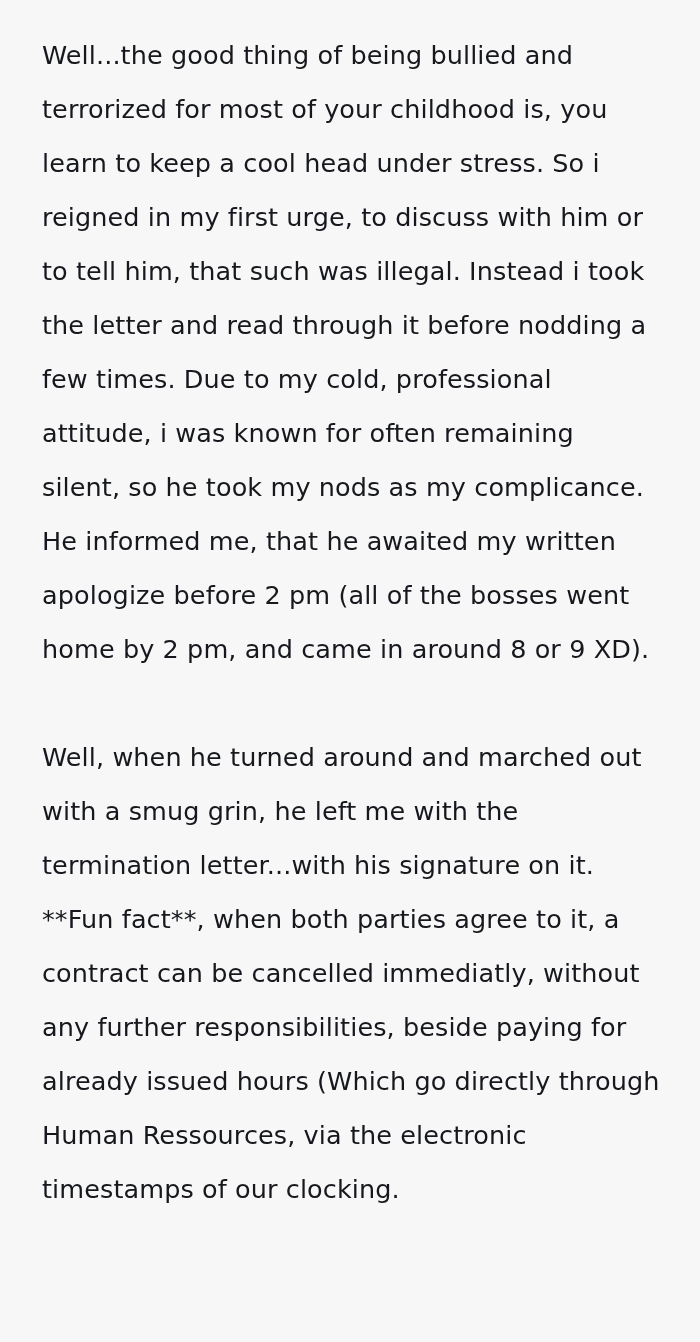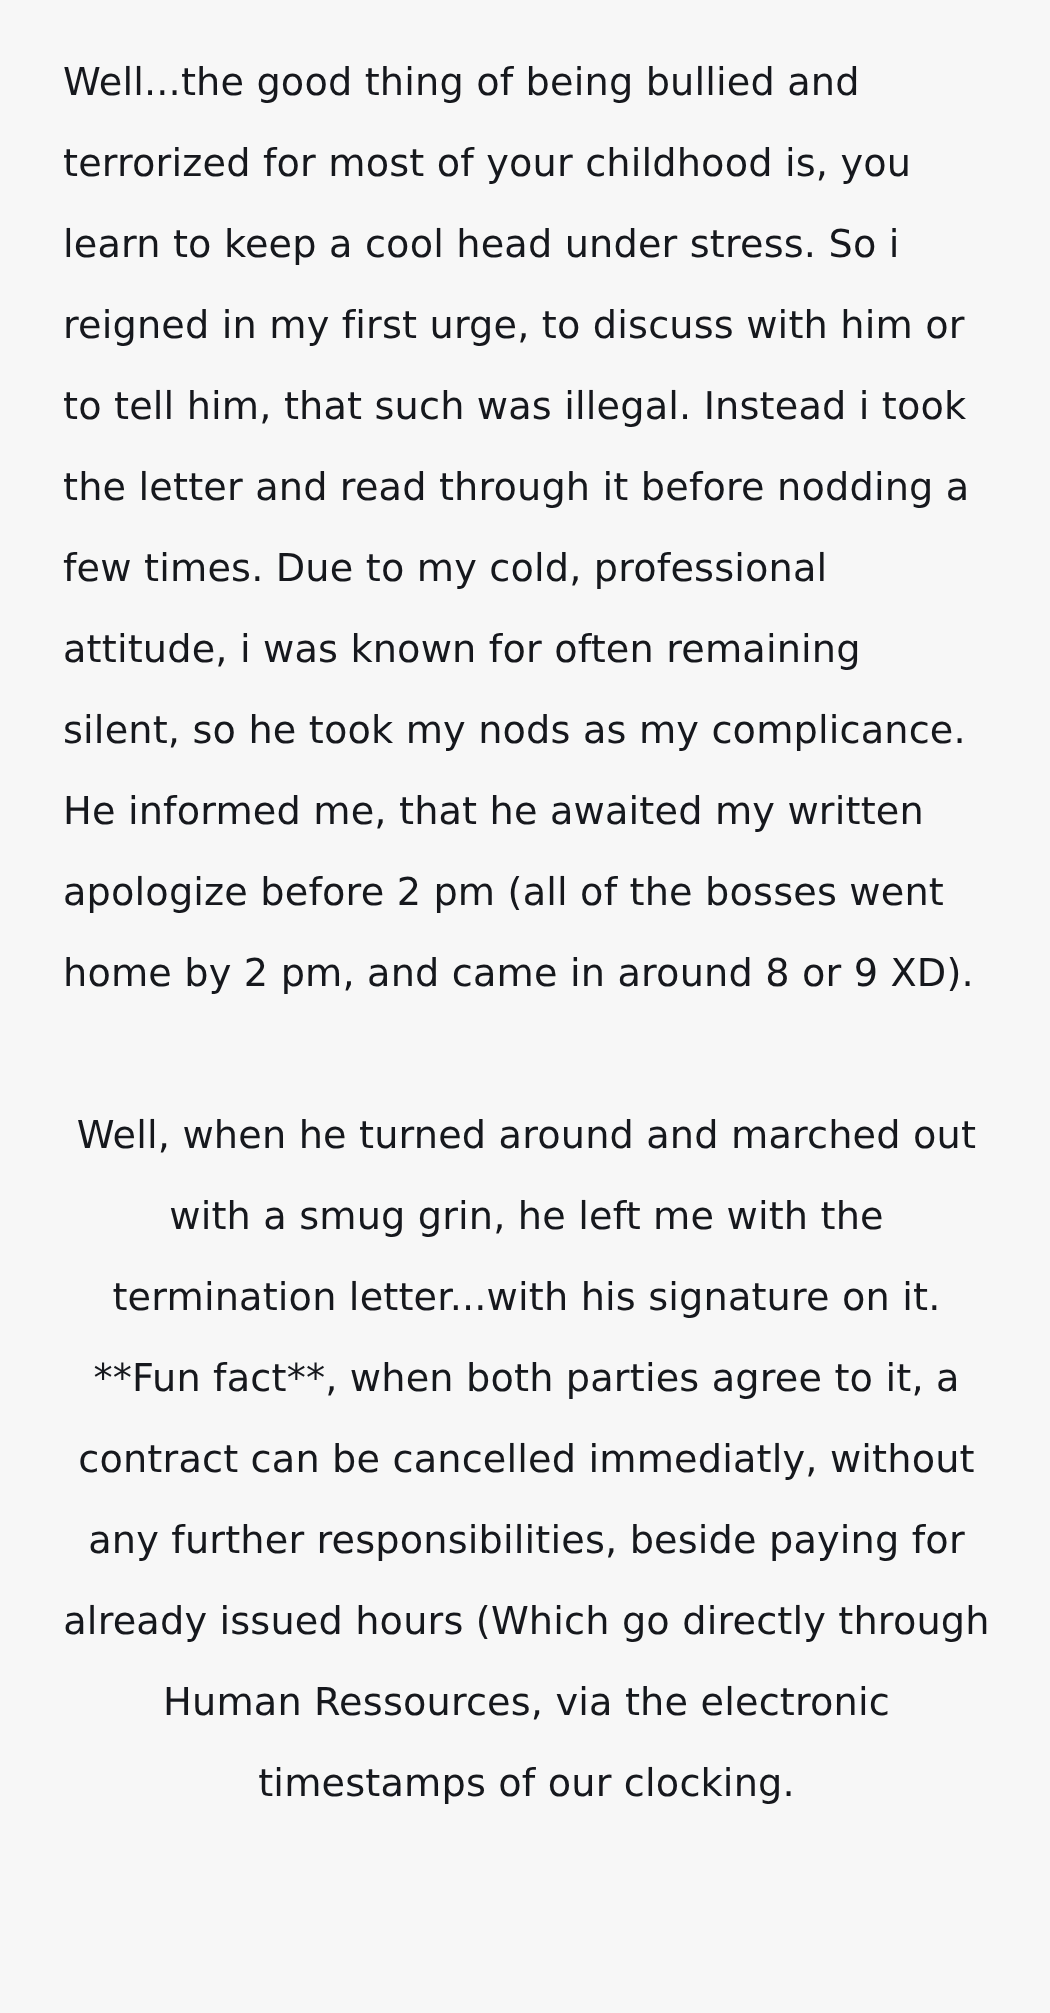--- a/index.html
+++ b/index.html
@@ -26,21 +26,20 @@
     line-height: 54px;
     letter-spacing: 0.1px;
     color: #16181d;
     font-weight: 400;
   }
   .para {
     margin: 0;
   }
   .para + .para {
     margin-top: 54px;
-    text-align: center;
   }
 </style>
 </head>
 <body>
 
 <div class="page">
   <div class="story-text">
     <p class="para">Well...the good thing of being bullied and terrorized for most of your childhood is, you learn to keep a cool head under stress. So i reigned in my first urge, to discuss with him or to tell him, that such was illegal. Instead i took the letter and read through it before nodding a few times. Due to my cold, professional attitude, i was known for often remaining silent, so he took my nods as my complicance. He informed me, that he awaited my written apologize before 2 pm (all of the bosses went home by 2 pm, and came in around 8 or 9 XD).</p>
     <p class="para">Well, when he turned around and marched out with a smug grin, he left me with the termination letter...with his signature on it. **Fun fact**, when both parties agree to it, a contract can be cancelled immediatly, without any further responsibilities, beside paying for already issued hours (Which go directly through Human Ressources, via the electronic timestamps of our clocking.</p>
   </div>

